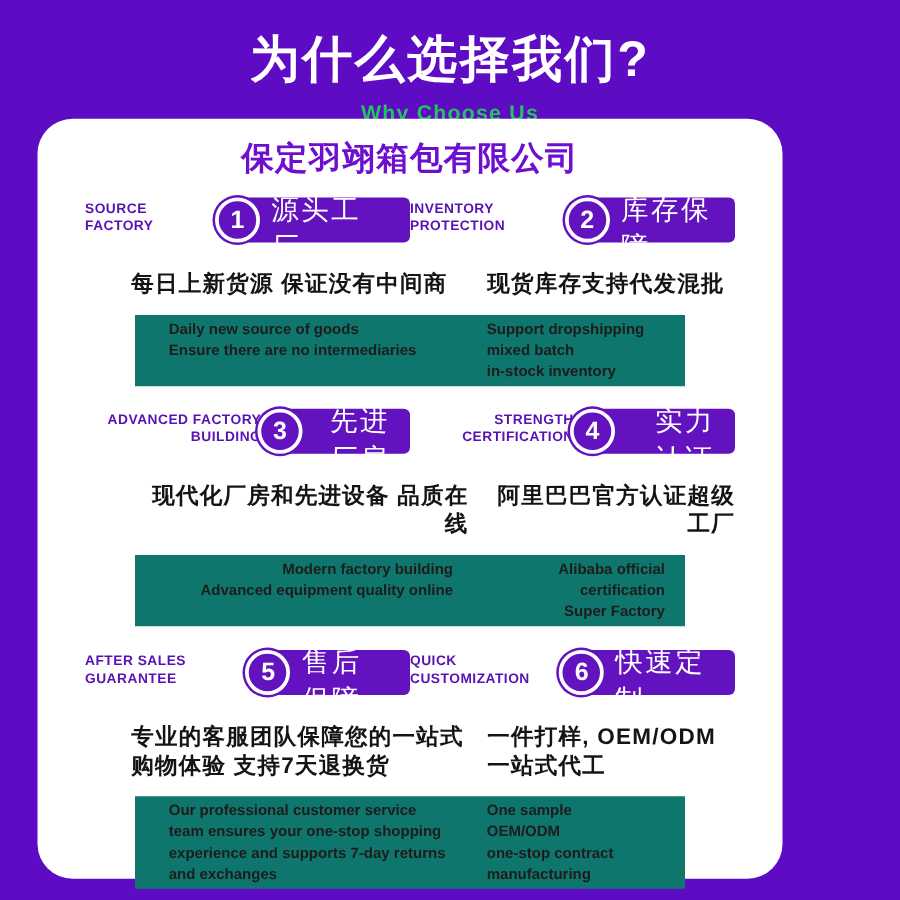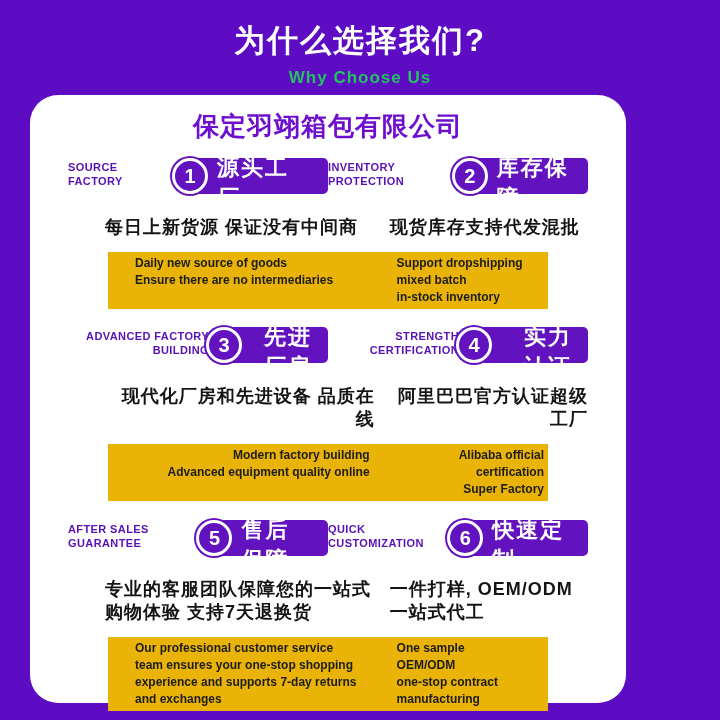--- a/index.html
+++ b/index.html
@@ -8,21 +8,21 @@
     background:#5d0cc4;
     position:relative;
     overflow:hidden;
     font-family:"Liberation Sans",sans-serif;
     -webkit-font-smoothing:antialiased;
   }
   
   .header{position:absolute;top:0;left:0;width:720px;text-align:center;}
   .header-title{
     margin-top:20px;
-    font-size:31px;font-weight:800;color:#ffffff;letter-spacing:2px;
+    font-size:40px;font-weight:800;color:#ffffff;letter-spacing:2px;
   }
   .header-sub{
     margin-top:6px;
     font-size:17px;font-weight:700;color:#22c55e;letter-spacing:1px;
   }
   
   .card{
     position:absolute;left:30px;top:95px;
     width:596px;height:608px;
     background:#ffffff;border-radius:28px;
@@ -54,37 +54,37 @@
   }
   .badge-num{
     position:absolute;left:-15px;top:50%;transform:translateY(-50%);
     width:30px;height:30px;border-radius:50%;
     background:#6212be;border:3px solid #ffffff;
     box-shadow:0 0 0 2px #6212be;
     color:#ffffff;font-size:20px;font-weight:800;
     display:flex;align-items:center;justify-content:center;
   }
   .badge-title{
-    color:#ffffff;font-size:22px;font-weight:700;letter-spacing:2px;margin-top:14px;
+    color:#ffffff;font-size:22px;font-weight:400;letter-spacing:2px;margin-top:14px;
   }
   .row-headline{
     display:grid;grid-template-columns:59% 41%;
     margin-top:22px;
   }
   .hl-cell{padding-left:37px;box-sizing:border-box;}
   .hl-cell-r{padding-left:15px;}
   .hl-line{
     font-size:18px;font-weight:800;color:#141414;letter-spacing:1px;
     line-height:23px;
   }
   .row-band{
     margin:13px 40px 0 40px;
-    background:#eab308;
+    background:#0f766e;
     display:grid;grid-template-columns:60% 40%;
-    padding:3px 4px 3px 0;
+    padding:3px 16px 3px 0;
   }
   .band-cell{padding-left:27px;box-sizing:border-box;}
   .band-line{
     font-size:12px;font-weight:700;color:#1c1c1c;
     line-height:17px;
   }
 </style>
 </head>
 <body>
 

